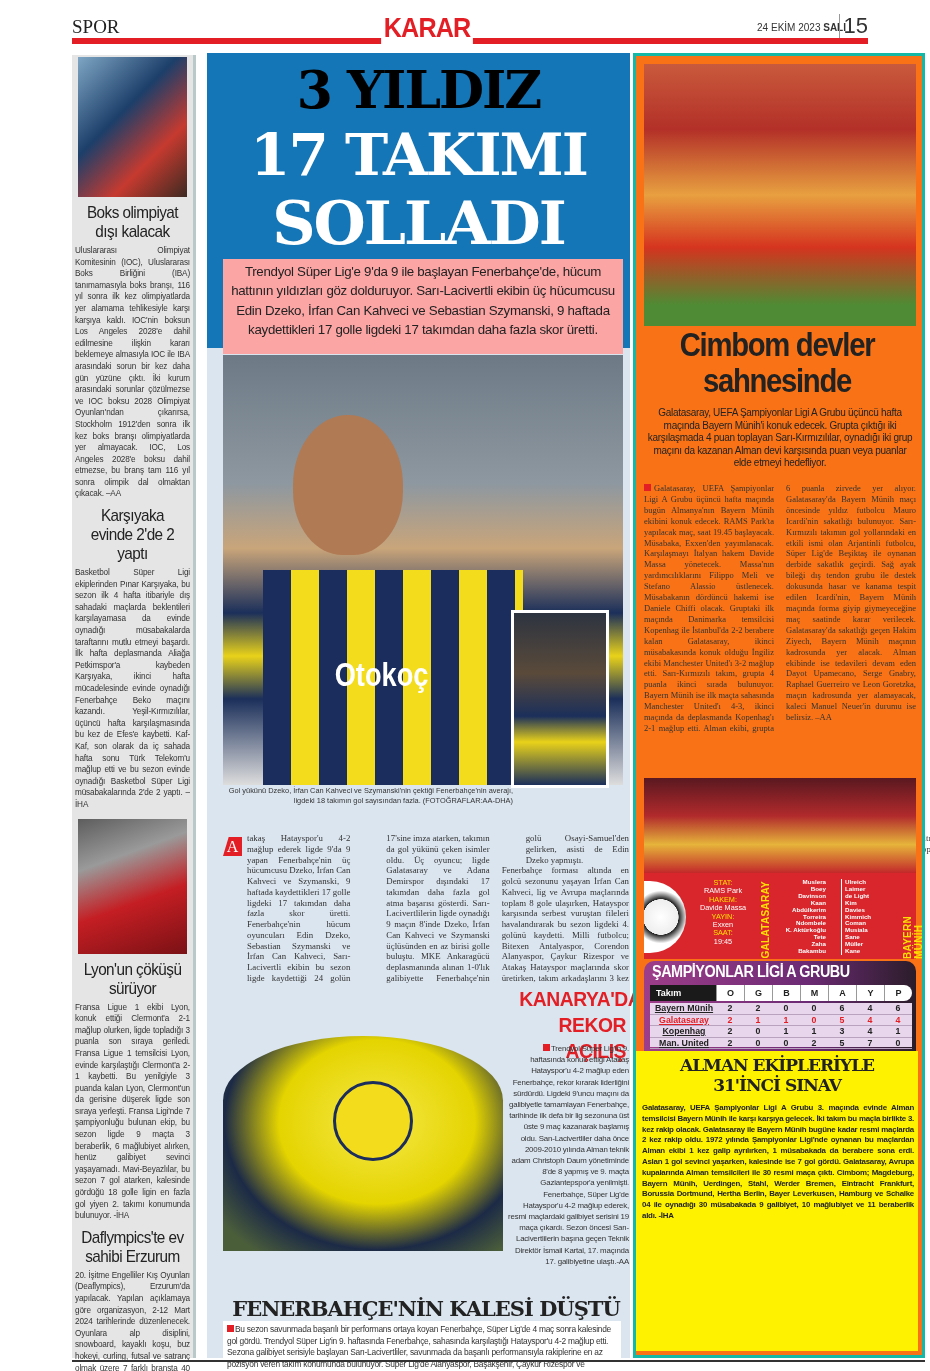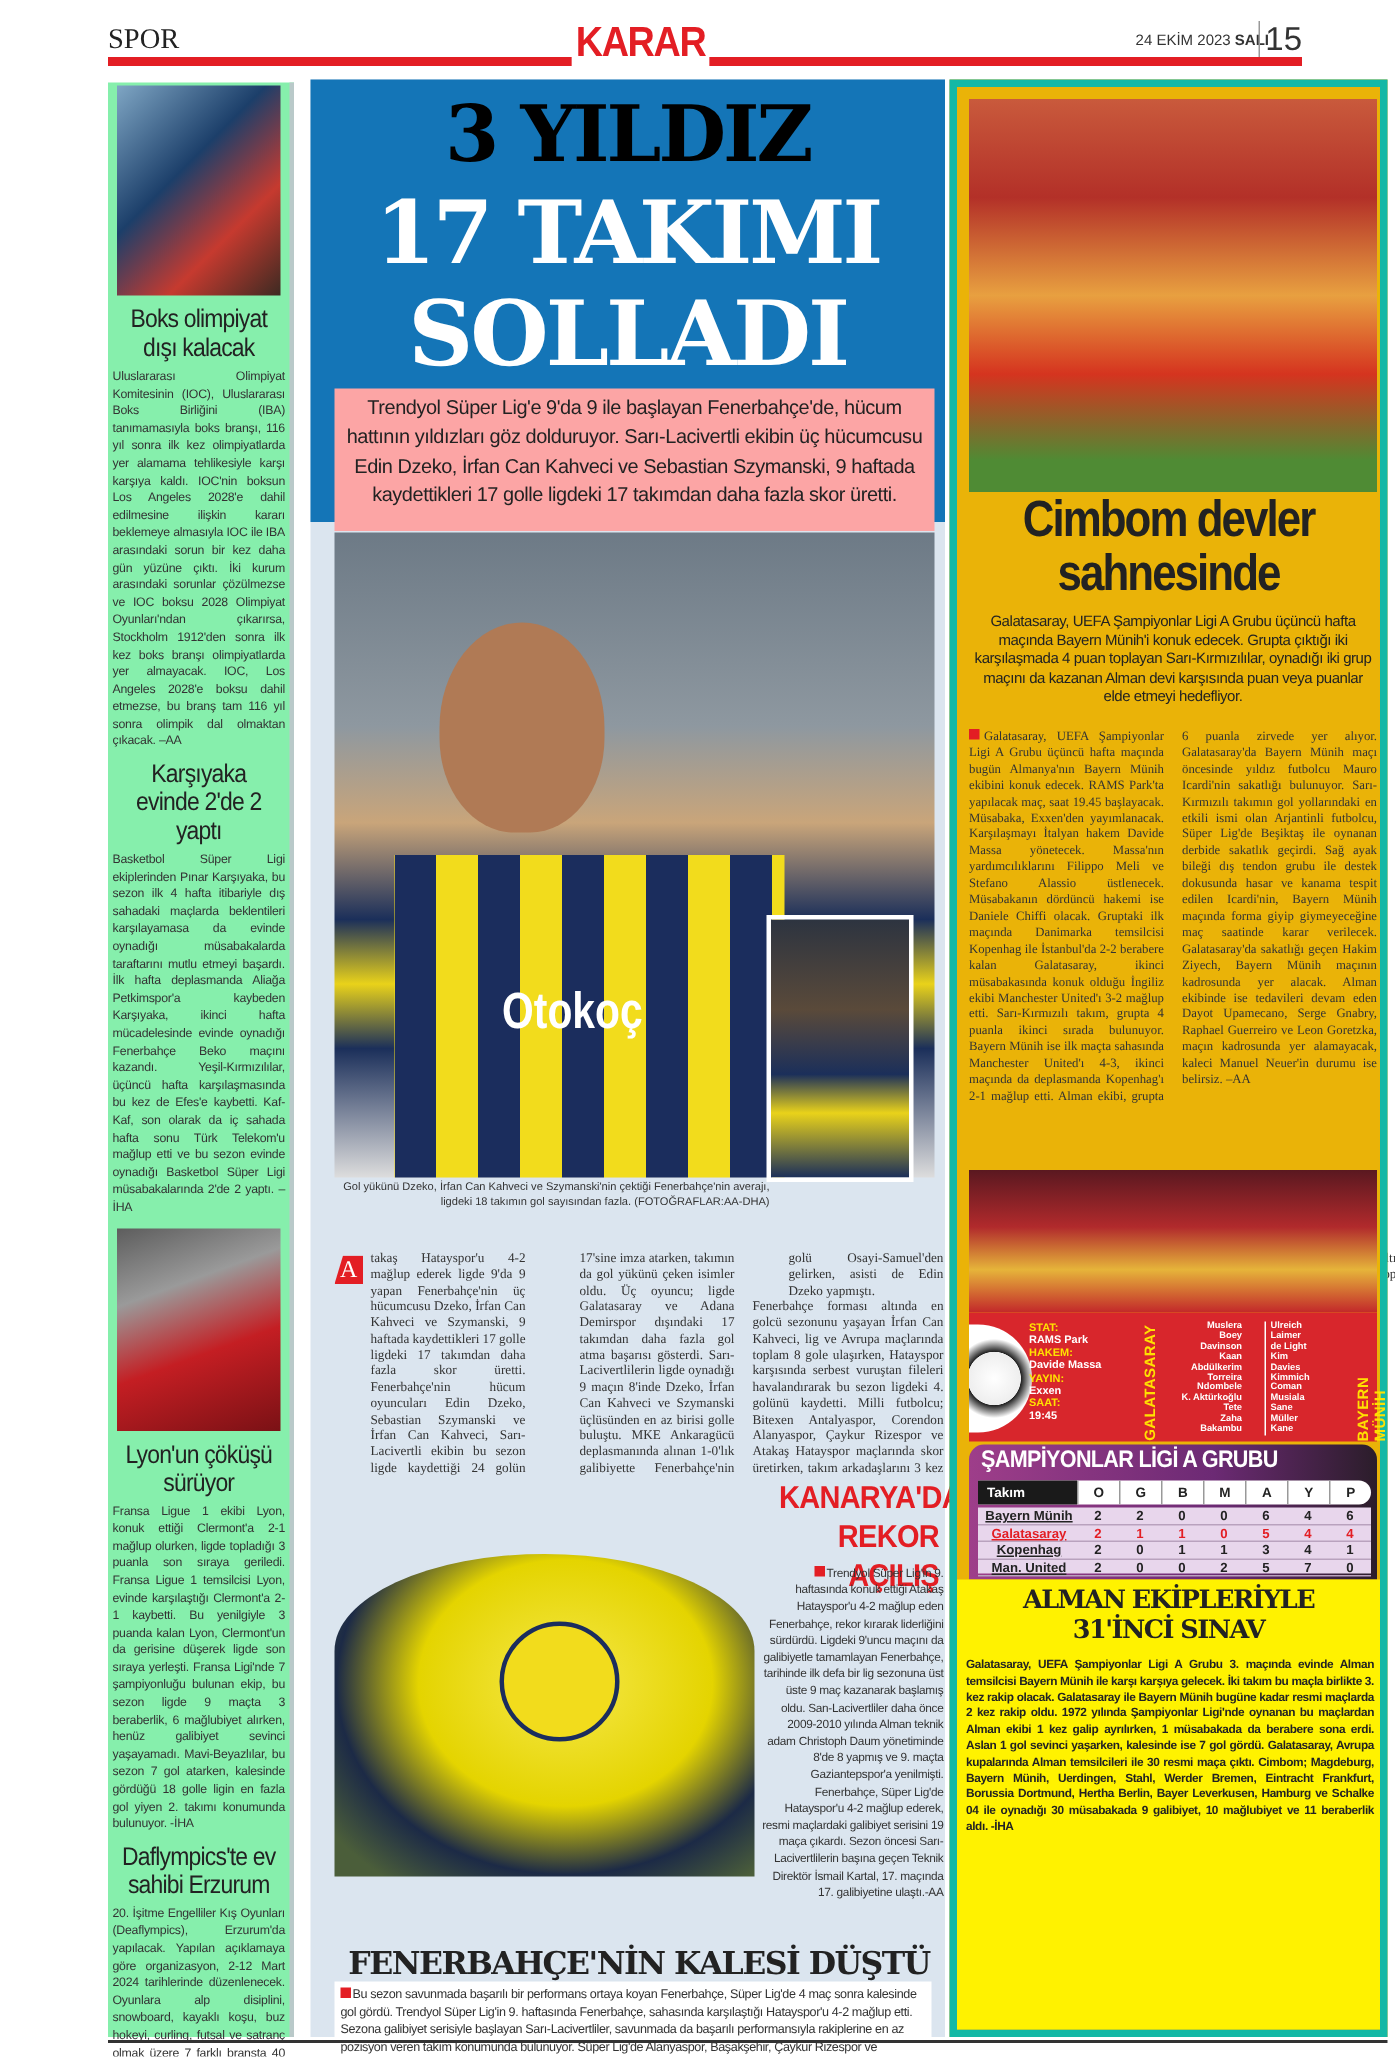--- a/index.html
+++ b/index.html
@@ -5,21 +5,21 @@
 *{box-sizing:border-box;margin:0;padding:0}
 body{width:930px;height:1371px;background:#fff;font-family:"Liberation Sans",sans-serif;color:#222;position:relative;overflow:hidden}
 .hdr{position:absolute;left:72px;top:14px;width:796px;height:30px}
 .hdr .sec{position:absolute;left:0;top:2px;font-family:"Liberation Serif",serif;font-size:19px;color:#222}
 .hdr .logo{position:absolute;left:304px;top:-2px;font-family:"Liberation Sans",sans-serif;font-weight:bold;font-size:28px;color:#e31e24;letter-spacing:-1px;background:#fff;padding:0 3px;z-index:2;transform:scaleX(.9)}
 .hdr .date{position:absolute;right:22px;top:8px;font-size:10px;color:#333}
 .hdr .date b{font-weight:bold}
 .hdr .pg{position:absolute;right:0;top:0;font-size:22px;color:#333;border-left:1px solid #999;padding-left:4px;line-height:24px}
 .redline{position:absolute;left:72px;top:38px;width:796px;height:6px;background:#e31e24}
 
-.lcol{position:absolute;left:72px;top:55px;width:124px;height:1303px;background:#86efac;border-right:3px solid #b9c9c9}
+.lcol{position:absolute;left:72px;top:55px;width:124px;height:1303px;background:#e5e5e5;border-right:3px solid #b9c9c9}
 .lcol .ph{margin:2px 6px 0 6px;height:140px;background:linear-gradient(135deg,#7fa6c4,#1c3f6a 40%,#c63a2f 70%,#3d2a22);}
 .lcol .ph2{margin:8px 6px 0 6px;height:135px;background:linear-gradient(160deg,#5d5d5d,#9a9a9a 30%,#c41e23 60%,#7a1115);}
 .lh{font-family:"Liberation Sans",sans-serif;font-size:17px;line-height:19px;text-align:center;color:#222;margin:6px 2px 4px;letter-spacing:-.6px;transform:scaleX(.9)}
 .lt{font-size:8.2px;line-height:11.6px;text-align:justify;color:#333;padding:0 3px 0 3px;letter-spacing:-.15px}
 
 .cwrap{position:absolute;left:207px;top:53px;width:423px;height:1305px;background:#dbe5ef}
 .blue{position:absolute;left:0;top:0;width:423px;height:295px;background:#1475b7}
 .h1{position:absolute;left:0;width:423px;text-align:center;font-family:"DejaVu Serif",serif;font-weight:bold;letter-spacing:-2px}
 .h1.y{top:6px;font-size:52px;color:#000000}
 .h1.w1{top:68px;font-size:58px;color:#fff}
@@ -37,30 +37,30 @@
 .art .ind{padding-left:24px;display:block}
 .kan{position:absolute;left:303px;top:933px;width:116px;text-align:right;font-family:"Liberation Sans",sans-serif;font-weight:bold;font-size:21px;line-height:26px;color:#e31e24;letter-spacing:-.5px;transform:scaleX(.92);transform-origin:right}
 .kant{position:absolute;left:300px;top:990px;width:122px;font-size:7.9px;line-height:11.2px;text-align:right;color:#333;letter-spacing:-.2px}
 .kant .sq{display:inline-block;width:7px;height:7px;background:#e31e24;margin-right:1px}
 .flag{position:absolute;left:16px;top:983px;width:280px;height:215px;border-radius:50% 50% 0 0 / 30% 30% 0 0;background:radial-gradient(ellipse at 55% 40%,#f6e84a 0,#e4d400 45%,#1c2a46 70%,#4b5e3a 90%)}
 .flag .crest{position:absolute;left:110px;top:45px;width:80px;height:80px;border-radius:50%;border:3px solid #1b2d5d;background:#f2dc1c}
 .bigh{position:absolute;left:16px;top:1243px;width:406px;text-align:center;font-family:"DejaVu Serif",serif;font-weight:bold;font-size:21px;color:#222;letter-spacing:-1px}
 .botbox{position:absolute;left:16px;top:1268px;width:398px;height:64px;background:#fff;font-size:8.4px;line-height:11.6px;color:#333;padding:3px 4px;letter-spacing:-.25px}
 .botbox .sq{display:inline-block;width:7px;height:7px;background:#e31e24;margin-right:1px}
 
-.rcol{position:absolute;left:633px;top:53px;width:292px;height:1305px;border:5px solid #14b8a6;background:#eab308}
+.rcol{position:absolute;left:633px;top:53px;width:292px;height:1305px;border:3px solid #14b8a6;background:#f97316}
 .rph1{position:absolute;left:8px;top:8px;width:272px;height:262px;background:linear-gradient(180deg,#c95a3c 0%,#b33028 25%,#e8a040 50%,#d5341f 70%,#4f8b34 92%)}
 .rh{position:absolute;left:0;top:270px;width:282px;text-align:center;font-family:"Liberation Sans",sans-serif;font-weight:bold;font-size:34px;line-height:36px;color:#222;letter-spacing:-1.5px;transform:scaleX(.86)}
 .rlead{position:absolute;left:8px;top:351px;width:272px;font-size:10px;line-height:12.6px;text-align:center;color:#222;letter-spacing:-.3px}
 .rart{position:absolute;left:8px;top:427px;width:272px;height:295px;font-family:"Liberation Serif",serif;font-size:8.5px;line-height:10.9px;color:#333;column-count:2;column-gap:12px;text-align:justify}
 .rart .sq{display:inline-block;width:7px;height:7px;background:#e31e24;margin-right:3px}
 .rph2{position:absolute;left:8px;top:722px;width:272px;height:95px;background:linear-gradient(180deg,#5a1820,#b12a2c 40%,#e6b43a 70%,#c2282a)}
 .info{position:absolute;left:8px;top:817px;width:272px;height:86px;background:#d8262c}
 .ball{position:absolute;left:0;top:8px;width:42px;height:72px;border-radius:0 40px 40px 0;background:radial-gradient(circle at 40% 50%,#fff 0,#eee 40%,#222 41%,#fff 60%);}
-.info .meta{position:absolute;left:40px;top:6px;width:78px;font-size:7.3px;line-height:8.4px;font-weight:bold}
+.info .meta{position:absolute;left:40px;top:6px;width:78px;text-align:center;font-size:7.3px;line-height:8.4px;font-weight:normal}
 .info .meta .k{color:#ffe100}
 .info .meta .v{color:#fff}
 .info .vt{position:absolute;top:8px;font-size:10px;font-weight:bold;color:#ffe100;writing-mode:vertical-rl;transform:rotate(180deg);letter-spacing:.3px}
 .info .gs{left:116px}
 .info .bm{left:258px}
 .info .gsl{position:absolute;left:130px;top:6px;width:52px;text-align:right;font-size:6.2px;line-height:6.9px;color:#fff;font-weight:bold}
 .info .bml{position:absolute;left:197px;top:6px;width:56px;text-align:left;font-size:6.2px;line-height:6.9px;color:#fff;font-weight:bold;border-left:1px solid #fff;padding-left:3px}
 .tbl{position:absolute;left:8px;top:905px;width:272px;height:90px;background:linear-gradient(90deg,#9e3e8a,#6c2a74 60%,#2b1d2a);border-radius:10px 10px 0 0}
 .tbl .tt{position:absolute;left:8px;top:2px;font-weight:bold;font-size:16px;color:#fff;letter-spacing:-.5px;transform:scaleX(.9);transform-origin:left}
 .tbl .hdrrow{position:absolute;left:6px;top:24px;width:262px;height:16px;background:#fff;border-radius:0 8px 8px 0;display:flex;font-weight:bold;font-size:9px}

